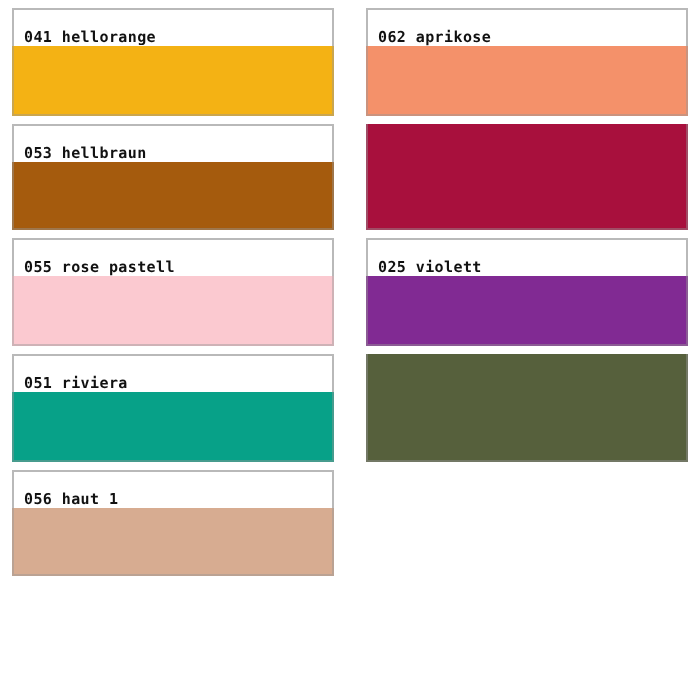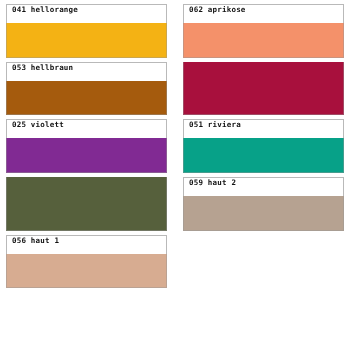--- a/index.html
+++ b/index.html
@@ -31,21 +31,21 @@
     box-sizing: border-box;
     overflow: hidden;
   }
   .swatch-label-band {
     box-sizing: border-box;
     flex: 0 0 19px;
     background: #ffffff;
     border: 1px solid #b9b9b9;
     border-bottom: none;
     display: flex;
-    align-items: flex-start;
+    align-items: flex-end;
     padding-left: 5px;
   }
   .swatch-label-text {
     font-size: 7.5px;
     line-height: 9px;
     letter-spacing: 0.2px;
     color: #111111;
     white-space: nowrap;
     font-weight: 700;
     font-family: "DejaVu Sans Mono", "Liberation Mono", monospace;
@@ -77,38 +77,38 @@
       <div class="swatch-label-band">
         <span class="swatch-label-text">053 hellbraun</span>
       </div>
       <div class="swatch-color-block" style="background: rgb(165, 91, 13);"></div>
     </div>
     <div class="swatch-card">
       <div class="swatch-color-block" style="background: rgb(168, 16, 61);"></div>
     </div>
     <div class="swatch-card">
       <div class="swatch-label-band">
+        <span class="swatch-label-text">055 rose pastell</span>
+      </div>
+      <div class="swatch-color-block" style="background: rgb(251, 201, 208);"></div>
+    </div>
+    <div class="swatch-card">
+      <div class="swatch-label-band">
         <span class="swatch-label-text">025 violett</span>
       </div>
       <div class="swatch-color-block" style="background: rgb(129, 42, 147);"></div>
     </div>
     <div class="swatch-card">
       <div class="swatch-label-band">
         <span class="swatch-label-text">051 riviera</span>
       </div>
       <div class="swatch-color-block" style="background: rgb(7, 161, 136);"></div>
     </div>
     <div class="swatch-card">
       <div class="swatch-color-block" style="background: rgb(86, 96, 60);"></div>
     </div>
     <div class="swatch-card">
       <div class="swatch-label-band">
-        <span class="swatch-label-text">059 haut 2</span>
-      </div>
-      <div class="swatch-color-block" style="background: rgb(182, 162, 145);"></div>
-    </div>
-    <div class="swatch-card">
-      <div class="swatch-label-band">
         <span class="swatch-label-text">056 haut 1</span>
       </div>
       <div class="swatch-color-block" style="background: rgb(215, 172, 145);"></div>
     </div>
   </div>
 
 </body></html>

